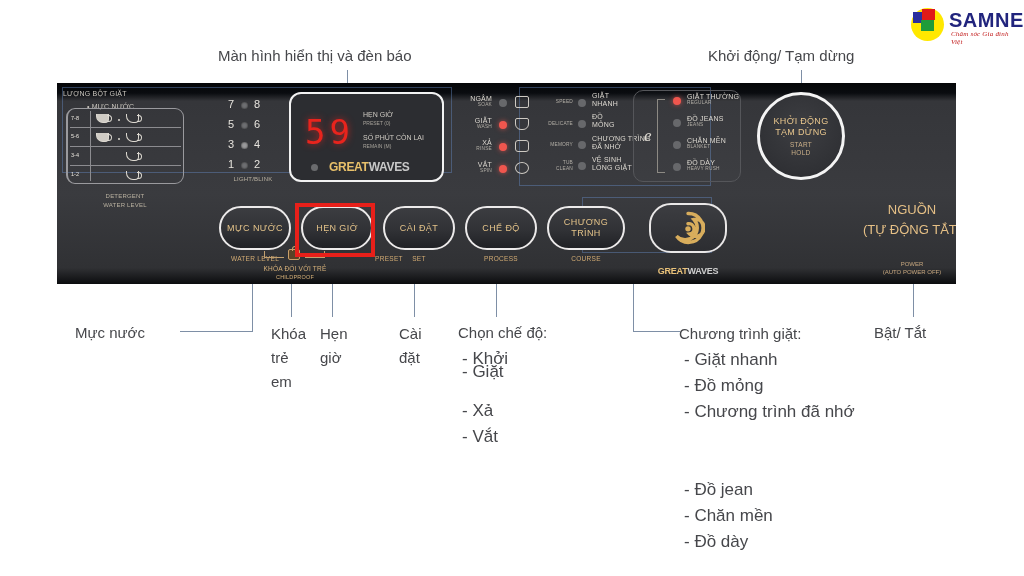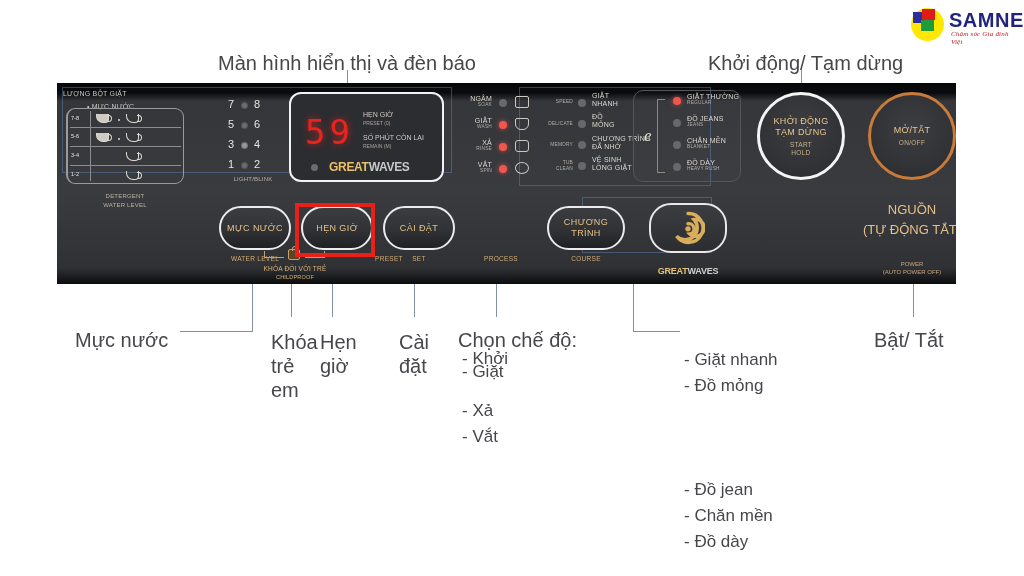--- a/index.html
+++ b/index.html
@@ -37,21 +37,21 @@
   }
 
   
   .anno {
     position: absolute;
     font-family: "Liberation Sans", sans-serif;
     color: #46474b;
     font-weight: 300;
     white-space: pre-line;
   }
-  .anno-title { font-size: 20px; line-height: 21px; margin-top: 8px; }
+  .anno-title { font-size: 15px; line-height: 21px; }
   .anno-list  { font-size: 17px; line-height: 24px; }
 
   
   .ln { position: absolute; background: #7e8fa6; }
   .ln-v { width: 1px; }
   .ln-h { height: 1px; }
 
   
   .panel {
     position: absolute; left: 57px; top: 83px; width: 899px; height: 201px;
@@ -389,20 +389,23 @@
       <div class="btn" style="left:244px; top:123px; width:72px; height:44px;">
         <span>HẸN GIỜ</span>
       </div>
       <div class="btn-sub" style="left:318px; top:172px; width:56px; text-align:left;">PRESET</div>
 
       <div class="btn" style="left:326px; top:123px; width:72px; height:44px;">
         <span>CÀI ĐẶT</span>
       </div>
       <div class="btn-sub" style="left:334px; top:172px; width:56px;">SET</div>
 
+      <div class="btn" style="left:408px; top:123px; width:72px; height:44px;">
+        <span>CHẾ ĐỘ</span>
+      </div>
       <div class="btn-sub" style="left:416px; top:172px; width:56px;">PROCESS</div>
 
       <div class="btn" style="left:490px; top:123px; width:78px; height:44px;">
         <span style="white-space:pre-line;">CHƯƠNG
 TRÌNH</span>
       </div>
       <div class="btn-sub" style="left:500px; top:172px; width:58px;">COURSE</div>
 
       <div class="gw-btn" style="left:592px; top:120px; width:78px; height:50px;">
         <svg viewBox="0 0 40 40" style="position:absolute; left:50%; top:50%; width:34px; height:34px; transform:translate(-50%,-50%);">
@@ -422,24 +425,20 @@
       <div class="tiny gold" style="left:195px; top:182px; width:86px; font-size:6.5px;">KHÓA ĐỐI VỚI TRẺ</div>
       <div class="tiny gold" style="left:195px; top:191px; width:86px; font-size:5.5px;">CHILDPROOF</div>
 
       <div class="round start" style="left:700px; top:9px;">
         <div class="r-vn" style="white-space:pre-line;">KHỞI ĐỘNG
 TẠM DỪNG</div>
         <div class="r-en" style="white-space:pre-line;">START
 HOLD</div>
       </div>
 
-      <div class="round power" style="left:811px; top:9px;">
-        <div class="r-vn">MỞ/TẮT</div>
-        <div class="r-en">ON/OFF</div>
-      </div>
       <div class="power-sub" style="left:789px; top:99px; width:132px;">
         <span class="p-vn">NGUỒN
 (TỰ ĐỘNG TẮT)</span>
         <span class="p-en">POWER
 (AUTO POWER OFF)</span>
       </div>
 
     </div>
   </div>
 
@@ -469,21 +468,23 @@
 
   <div class="anno anno-title" style="left:399px; top:322px; line-height:24px;">Cài
 đặt</div>
 
   <div class="anno anno-title" style="left:458px; top:322px;">Chọn chế độ:</div>
   <div class="anno anno-list" style="left:462px; top:347px;">- Khởi</div>
   <div class="anno anno-list" style="left:462px; top:360px;">- Giặt</div>
   <div class="anno anno-list" style="left:462px; top:399px;">- Xả</div>
   <div class="anno anno-list" style="left:462px; top:425px;">- Vắt</div>
 
+  <div class="anno anno-title" style="left:679px; top:323px;">Chương trình giặt:</div>
   <div class="anno anno-list" style="left:684px; top:348px;">- Giặt nhanh</div>
   <div class="anno anno-list" style="left:684px; top:374px;">- Đồ mỏng</div>
+  <div class="anno anno-list" style="left:684px; top:400px;">- Chương trình đã nhớ</div>
   <div class="anno anno-list" style="left:684px; top:478px;">- Đồ jean</div>
   <div class="anno anno-list" style="left:684px; top:504px;">- Chăn mền</div>
   <div class="anno anno-list" style="left:684px; top:530px;">- Đồ dày</div>
 
   <div class="anno anno-title" style="left:874px; top:322px;">Bật/ Tắt</div>
 
 </div>
 
 </body></html>

